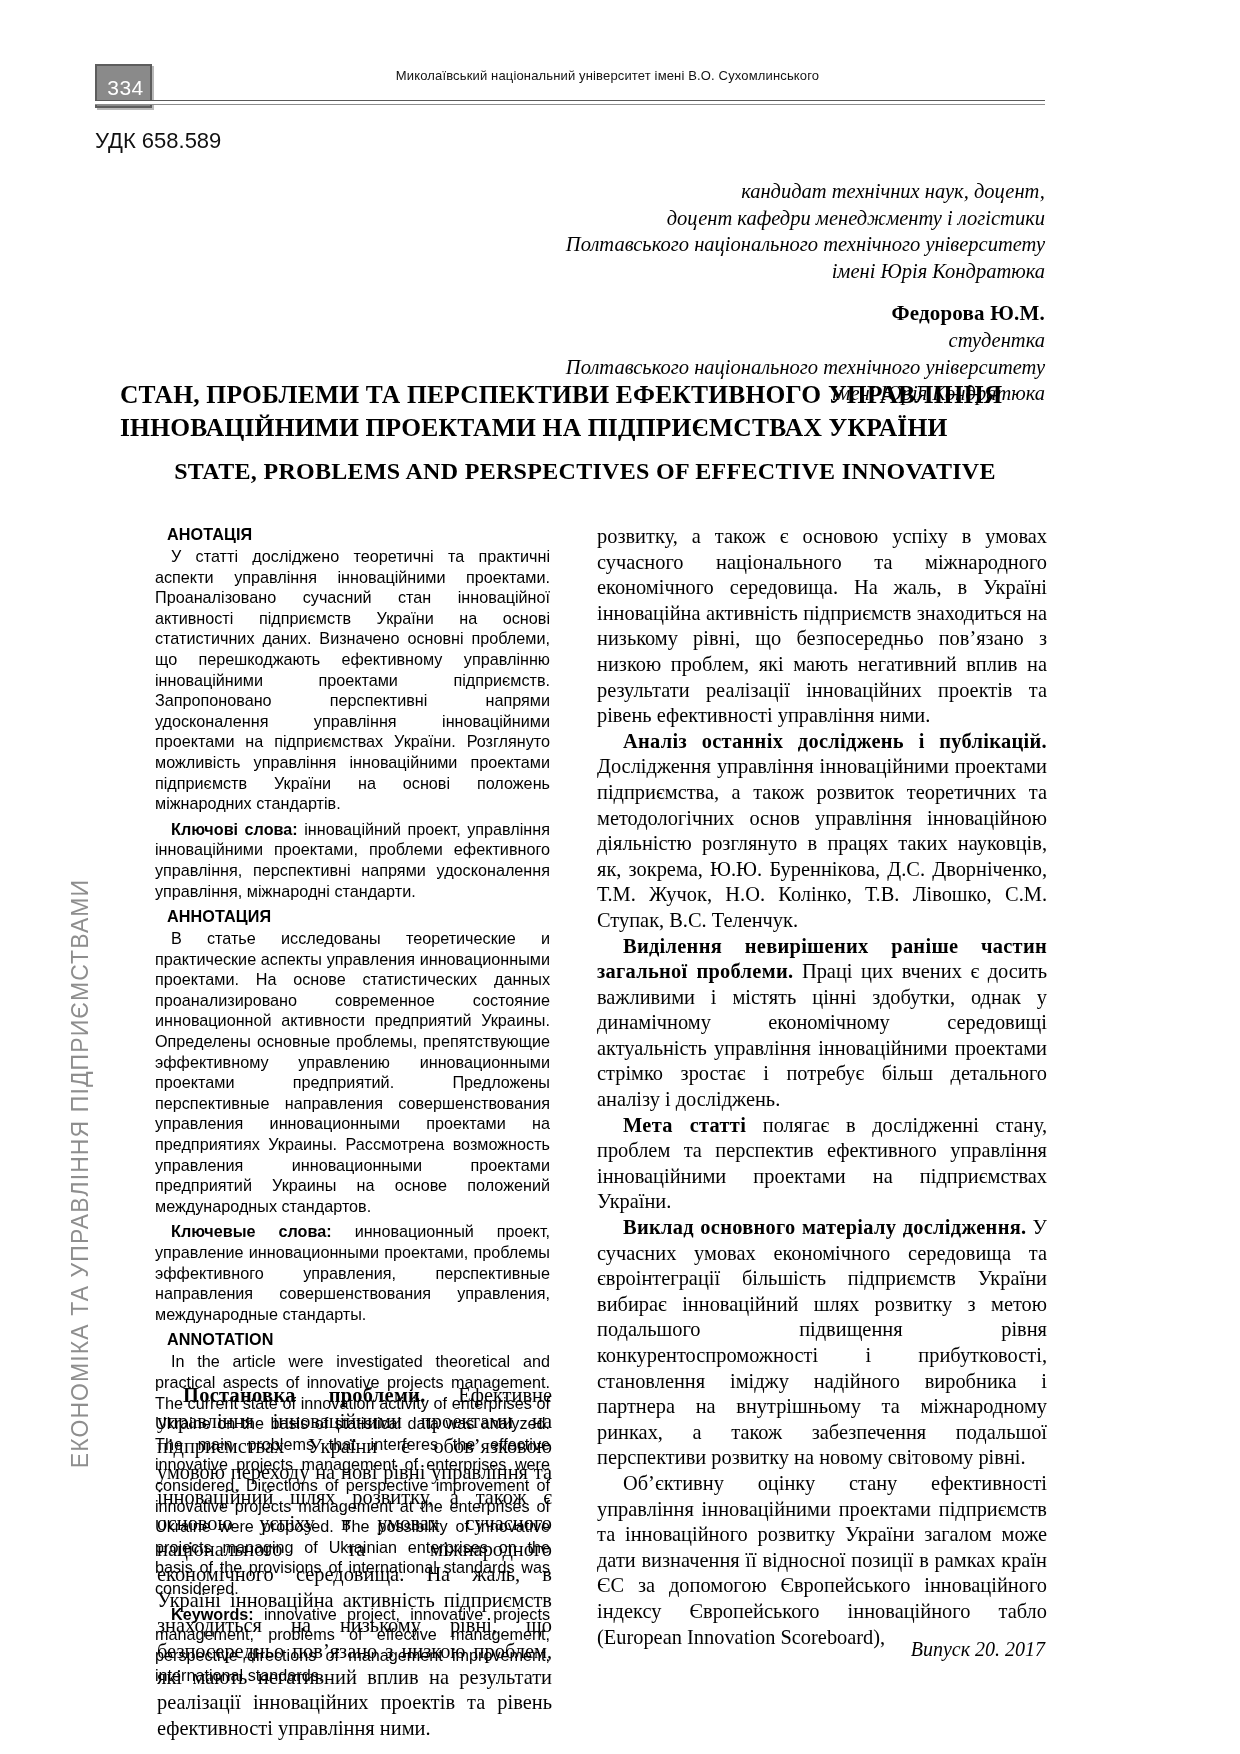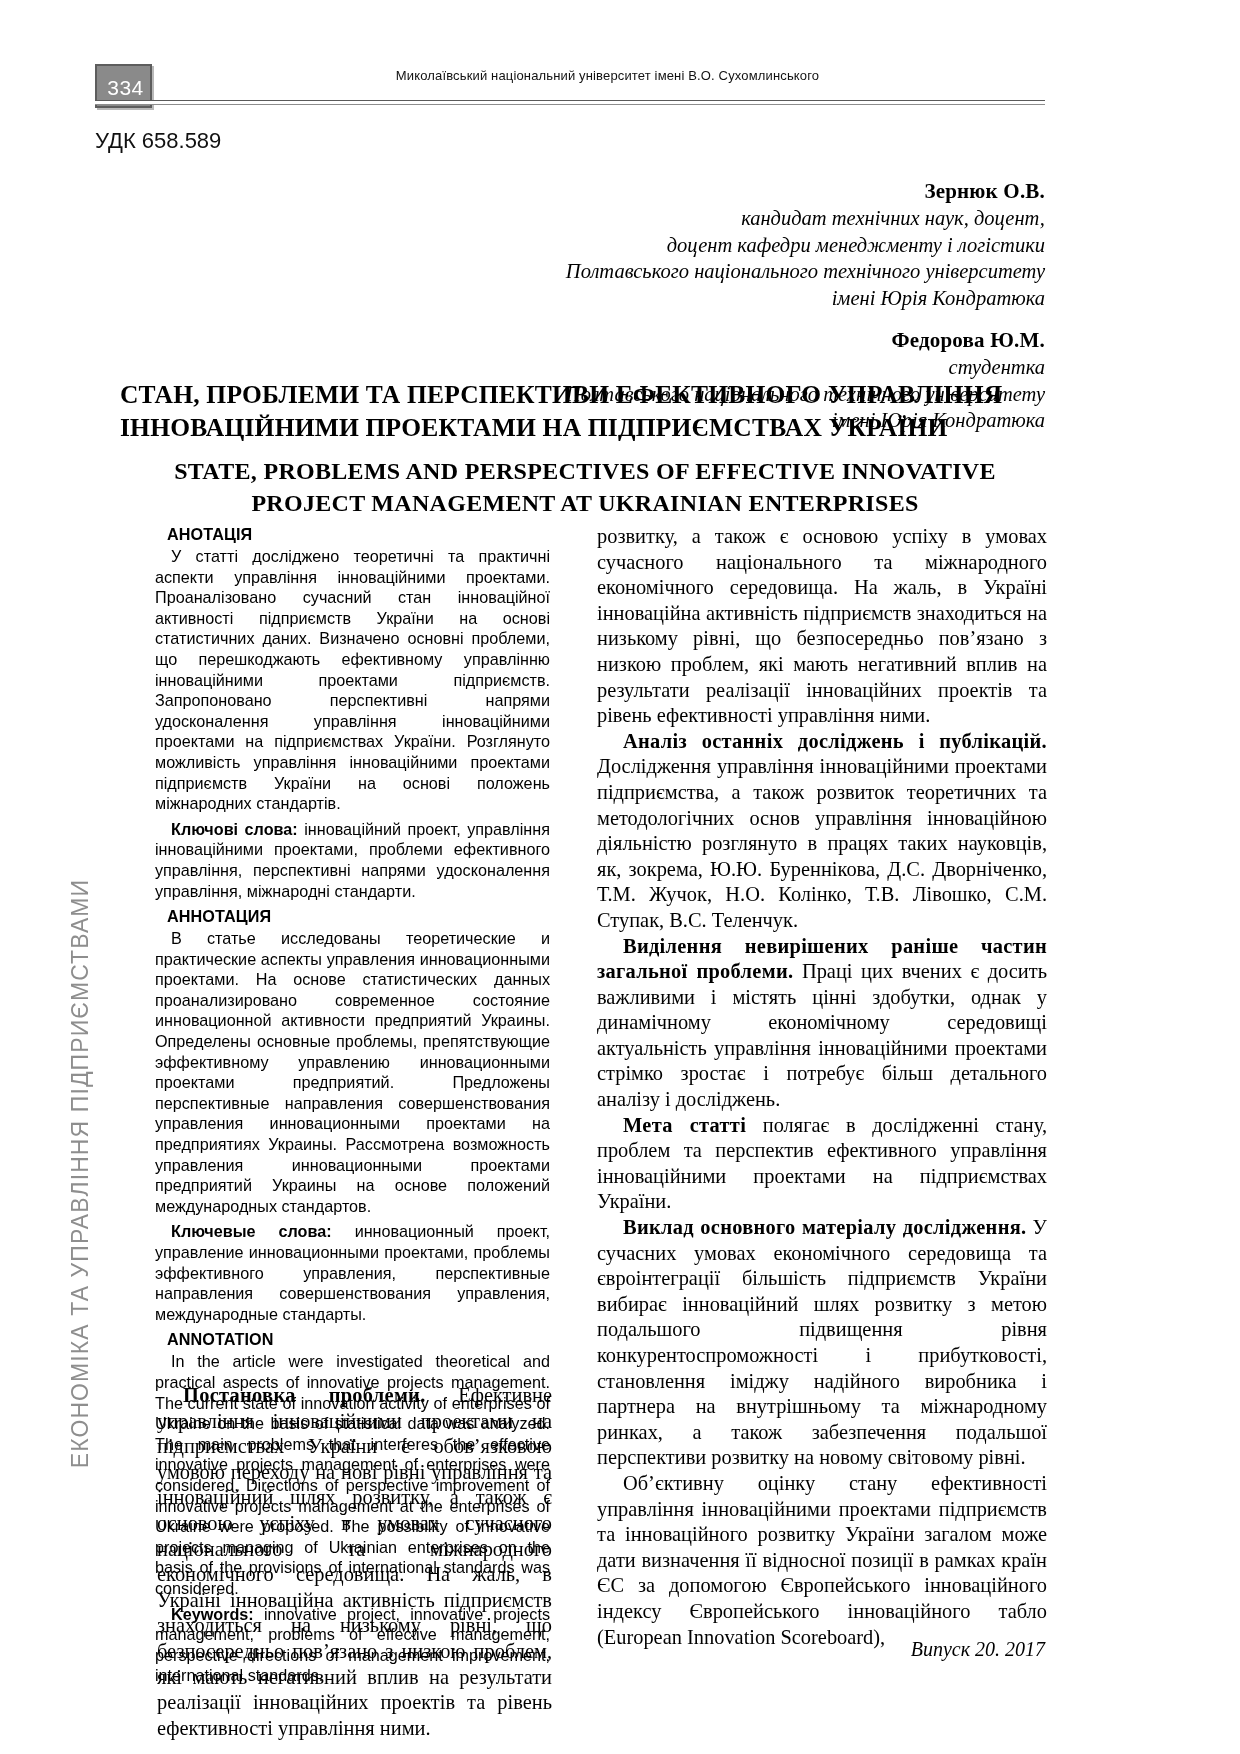--- a/index.html
+++ b/index.html
@@ -245,21 +245,20 @@
     </div>
     <div class="runhead-title">Миколаївський національний університет імені В.О. Сухомлинського</div>
     <div class="runhead-rule"></div>
   </div>
 
   <div class="udc">УДК 658.589</div>
 
   <div class="authors">
 
     <div class="author-block">
-      <div class="author-name">Зернюк О.В.</div>
       <div class="author-line">кандидат технічних наук, доцент,</div>
       <div class="author-line">доцент кафедри менеджменту і логістики</div>
       <div class="author-line">Полтавського національного технічного університету</div>
       <div class="author-line">імені Юрія Кондратюка</div>
     </div>
 
     <div class="author-block">
       <div class="author-name">Федорова Ю.М.</div>
       <div class="author-line">студентка</div>
       <div class="author-line">Полтавського національного технічного університету</div>
@@ -268,21 +267,20 @@
 
   </div>
 
   <div class="title-ua">
     <span>СТАН, ПРОБЛЕМИ ТА ПЕРСПЕКТИВИ ЕФЕКТИВНОГО УПРАВЛІННЯ</span><br>
     <span>ІННОВАЦІЙНИМИ ПРОЕКТАМИ НА ПІДПРИЄМСТВАХ УКРАЇНИ</span>
   </div>
 
   <div class="title-en">
     <span>STATE, PROBLEMS AND PERSPECTIVES OF EFFECTIVE INNOVATIVE</span><br>
-    <span>PROJECT MANAGEMENT AT UKRAINIAN ENTERPRISES</span>
   </div>
 
   <div class="side-label">ЕКОНОМІКА ТА УПРАВЛІННЯ ПІДПРИЄМСТВАМИ</div>
 
   <div class="col-left">
 
     <div class="hdr">АНОТАЦІЯ</div>
     <p class="ab">У статті досліджено теоретичні та практичні аспекти управління інноваційними проектами. Проаналізовано сучасний стан інноваційної активності підприємств України на основі статистичних даних. Визначено основні проблеми, що перешкоджають ефективному управлінню інноваційними проектами підприємств. Запропоновано перспективні напрями удосконалення управління інноваційними проектами на підприємствах України. Розглянуто можливість управління інноваційними проектами підприємств України на основі положень міжнародних стандартів.</p>
     <p class="ab"><span class="kw">Ключові слова:</span><span> інноваційний проект, управління інноваційними проектами, проблеми ефективного управління, перспективні напрями удосконалення управління, міжнародні стандарти.</span></p>
 

